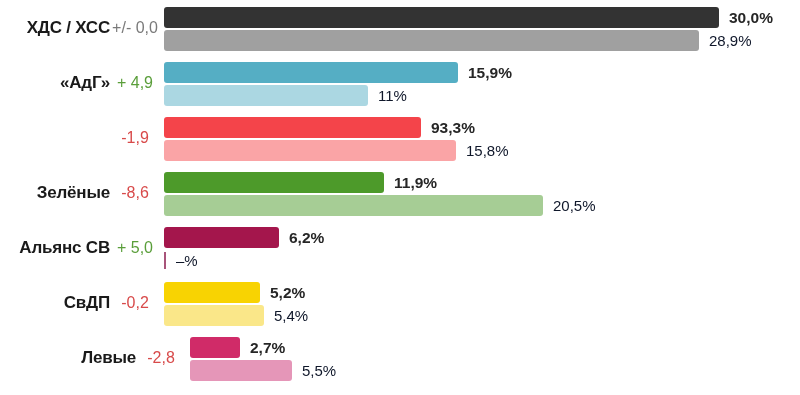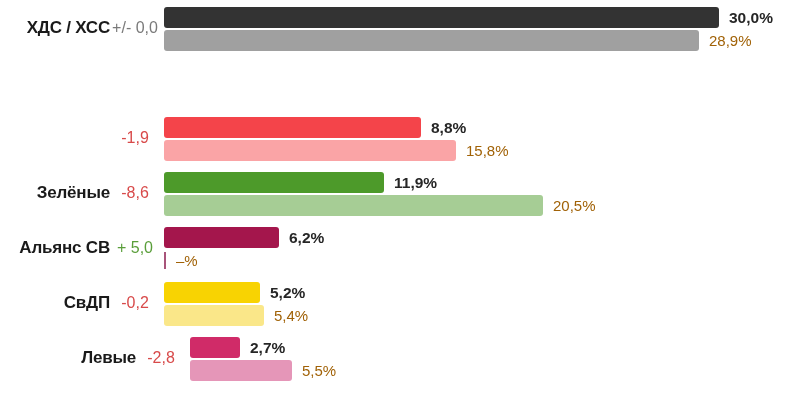--- a/index.html
+++ b/index.html
@@ -69,21 +69,21 @@
   }
   .val.current {
     top: 7px;
     font-weight: bold;
     color: #262626;
     font-size: 15.5px;
   }
   .val.previous {
     top: 30px;
     font-weight: normal;
-    color: #a16207;
+    color: #0f172a;
     font-size: 15px;
   }
   .tick-mark {
     position: absolute;
     top: 32px;
     width: 2px;
     height: 17px;
     background: #a8547a;
   }
 </style>
@@ -92,24 +92,32 @@
 
 <div id="chart">
     <div class="row" style="top: 0px; padding-left: 8px;">
       <div class="party-label">ХДС / ХСС</div>
       <div class="change-label change-zero">+/- 0,0</div>
       <div class="bar current" style="left: 164px; width: 555px; background: rgb(51, 51, 51);"></div>
       <div class="val current" style="left: 729px; text-align: right;">30,0%</div>
       <div class="bar previous" style="left: 164px; width: 535px; background: rgb(160, 160, 160);"></div>
       <div class="val previous" style="left: 709px;">28,9%</div>
     </div>
+    <div class="row" style="top: 55px;">
+      <div class="party-label">«АдГ»</div>
+      <div class="change-label change-pos">+ 4,9</div>
+      <div class="bar current" style="left: 164px; width: 294px; background: rgb(85, 174, 196);"></div>
+      <div class="val current" style="left: 468px;">15,9%</div>
+      <div class="bar previous" style="left: 164px; width: 204px; background: rgb(171, 215, 226);"></div>
+      <div class="val previous" style="left: 378px;">11%</div>
+    </div>
     <div class="row" style="top: 110px;">
       <div class="change-label change-neg">-1,9</div>
       <div class="bar current" style="left: 164px; width: 257px; background: rgb(244, 68, 74);"></div>
-      <div class="val current" style="left: 431px;">8,8%</div>
+      <div class="val current" style="left: 431px;">93,3%</div>
       <div class="bar previous" style="left: 164px; width: 292px; background: rgb(250, 164, 166);"></div>
       <div class="val previous" style="left: 466px;">15,8%</div>
     </div>
     <div class="row" style="top: 165px;">
       <div class="party-label">Зелёные</div>
       <div class="change-label change-neg">-8,6</div>
       <div class="bar current" style="left: 164px; width: 220px; background: rgb(77, 154, 42);"></div>
       <div class="val current" style="left: 394px;">11,9%</div>
       <div class="bar previous" style="left: 164px; width: 379px; background: rgb(166, 205, 149);"></div>
       <div class="val previous" style="left: 553px;">20,5%</div>

